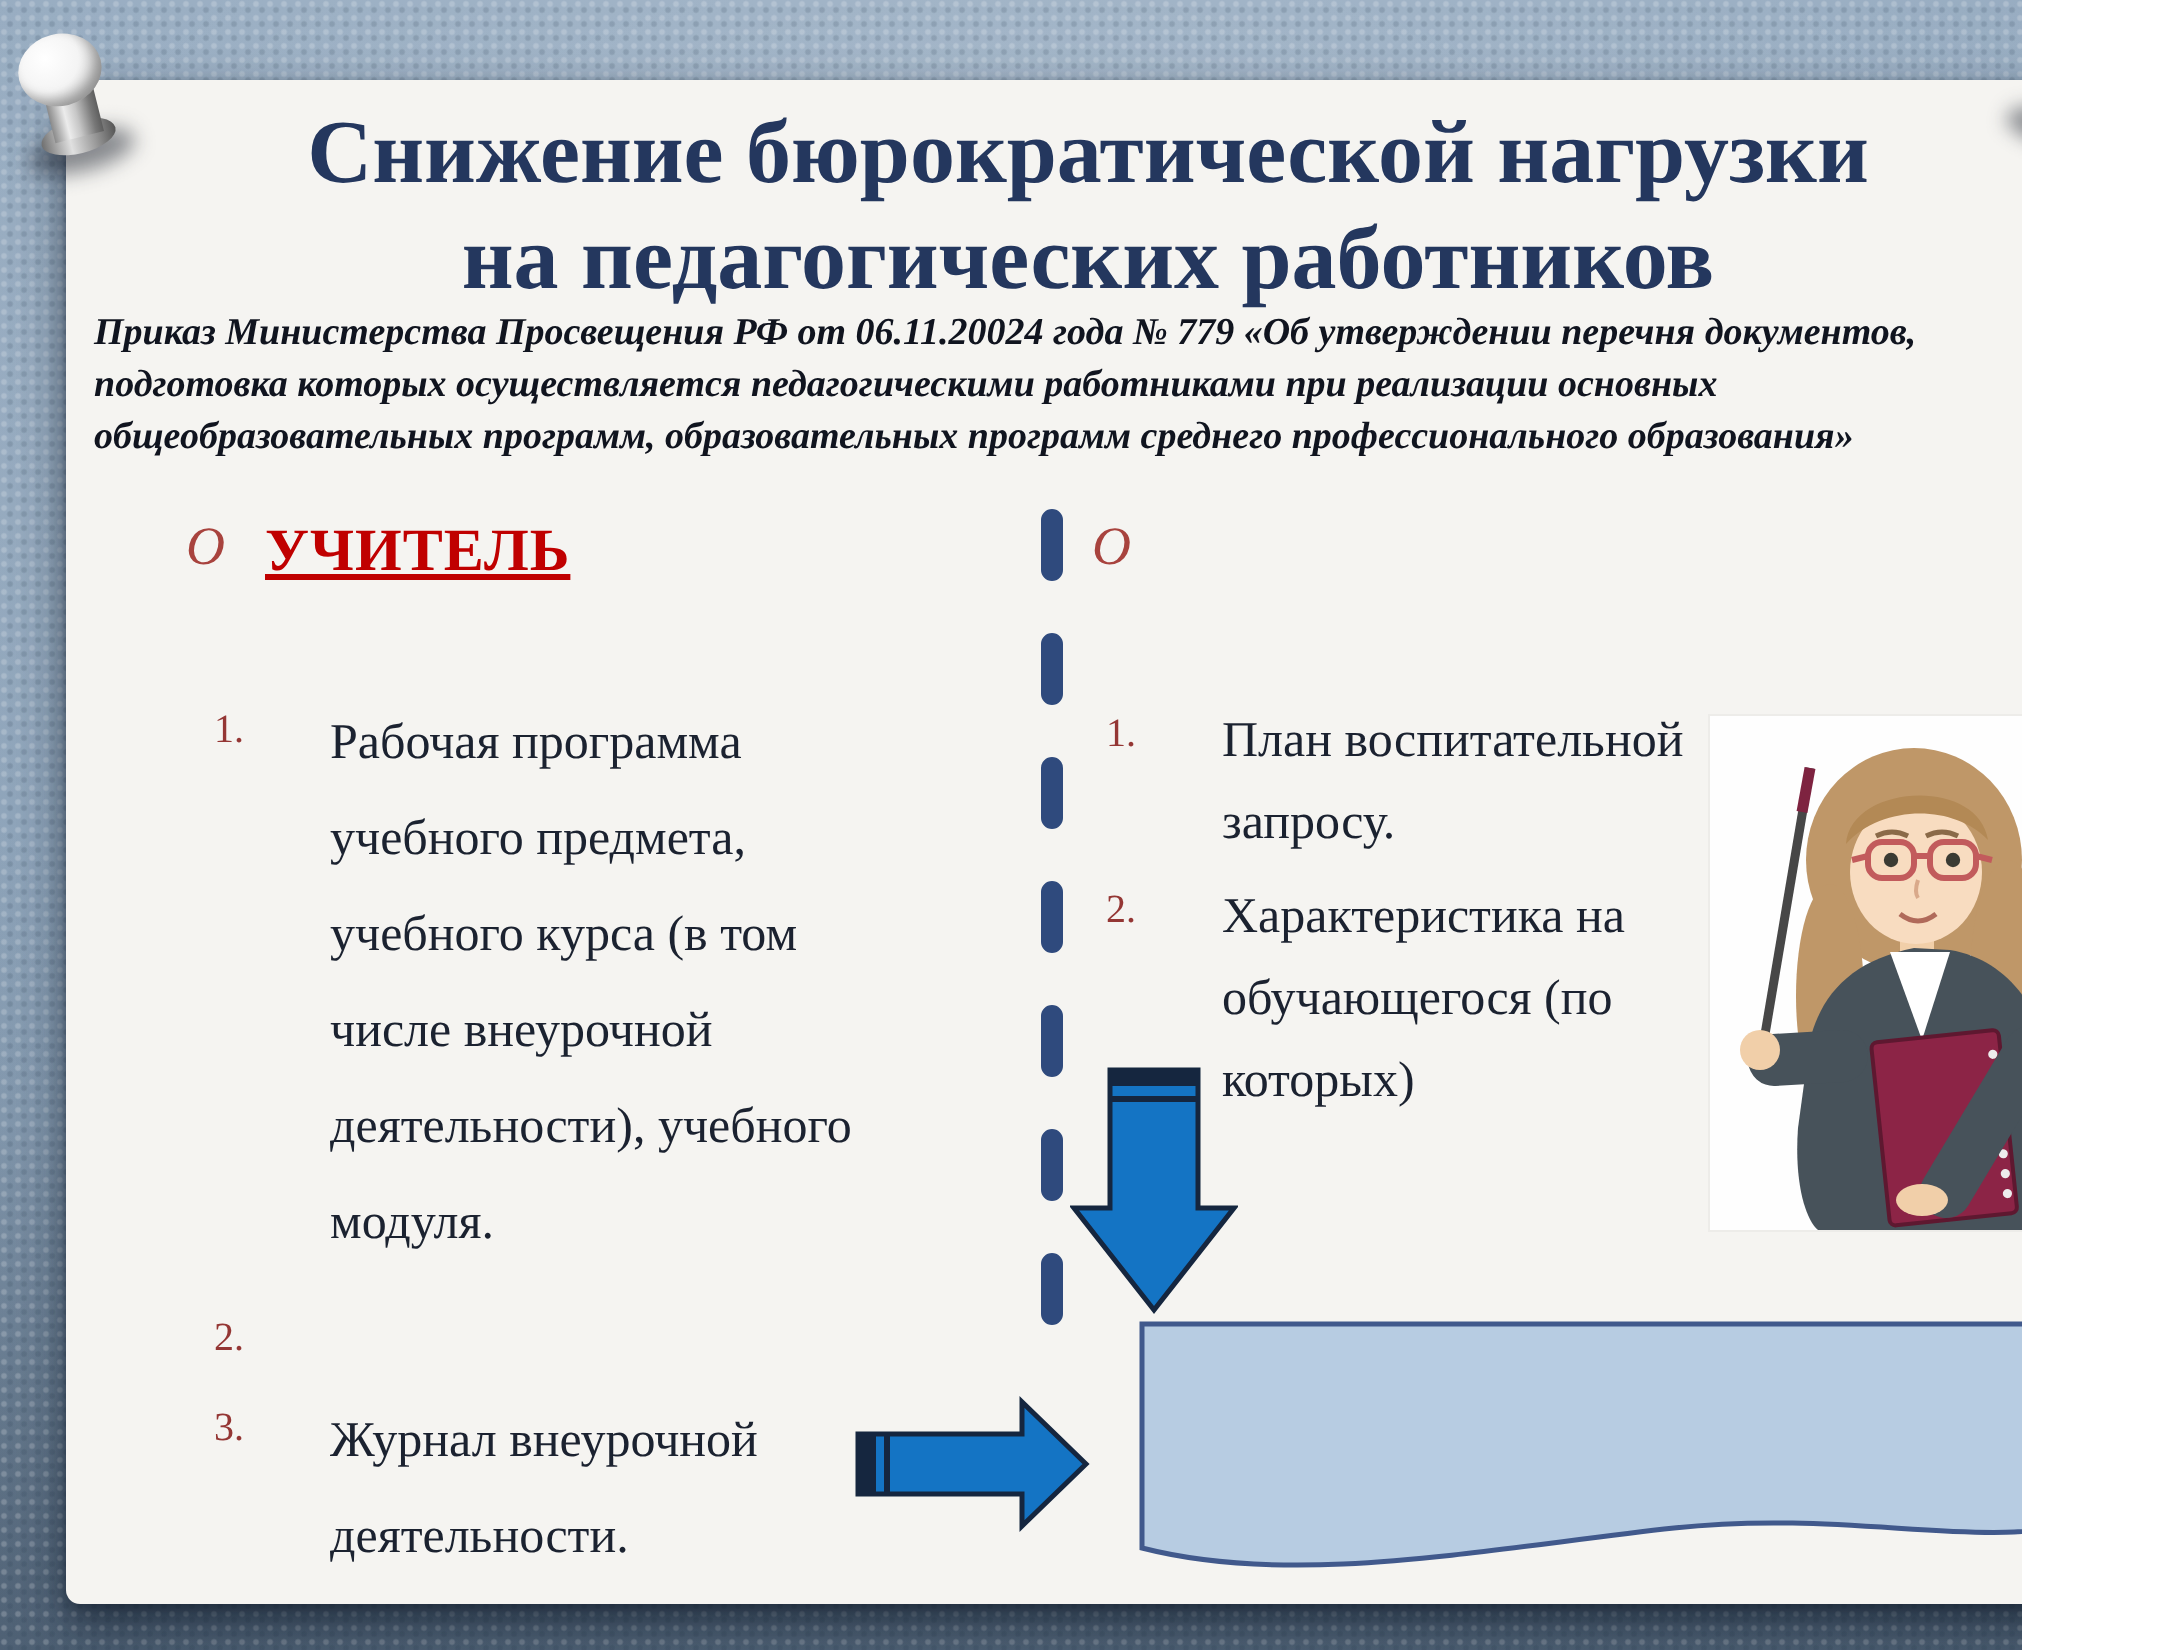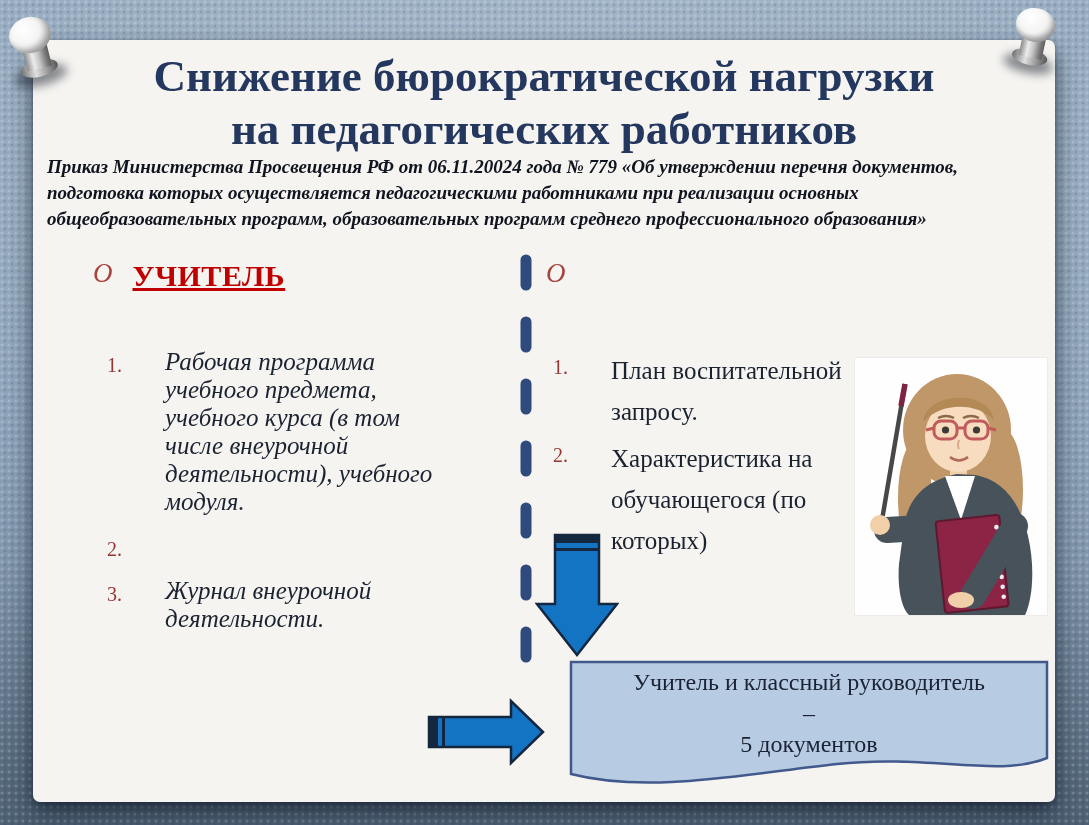--- a/index.html
+++ b/index.html
@@ -1,19 +1,19 @@
 <!DOCTYPE html>
 <html><head>
 <meta charset="utf-8">
 <style>
   html,body{margin:0;padding:0;}
   body{width:1089px;height:825px;overflow:hidden;font-family:"Liberation Serif",serif;}
 
   .stage{
-    position:relative;width:1089px;height:825px;overflow:hidden;
+    position:relative;width:1011px;height:825px;overflow:hidden;
     background-color:#8CA2B8;
     background-image:
       radial-gradient(circle at 2px 2px, rgba(255,255,255,.20) 1px, transparent 1.9px),
       radial-gradient(circle at 5px 5px, rgba(35,55,75,.16) 1px, transparent 1.9px),
       radial-gradient(ellipse 130% 95% at 50% 22%, rgba(255,255,255,.20) 0%, rgba(255,255,255,0) 48%, rgba(18,32,48,.34) 100%),
       linear-gradient(180deg,#97ACC1 0%,#8CA2B8 68%,#65798E 100%);
     background-size:7px 7px,7px 7px,100% 100%,100% 100%;
   }
 
   .slide{
@@ -48,21 +48,21 @@
   .doc-list{position:absolute;z-index:2;}
   .list-left{left:74px;top:308px;width:400px;}
   .list-right{left:520px;top:310px;width:318px;}
   .list-item{display:flex;}
   .list-left .list-item{margin-bottom:16px;}
   .list-right .list-item{margin-bottom:6px;}
   .item-num{
     width:58px;flex:0 0 58px;font-size:20px;color:#943634;padding-top:6px;
   }
   .item-text{flex:1;font-size:25px;color:#1B2230;}
-  .list-left .item-text{line-height:28px;font-style:italic;}
+  .list-left .item-text{line-height:48px;}
   .list-right .item-text{line-height:41px;}
 
   .divider{position:absolute;left:486px;top:206px;z-index:1;}
 
   .teacher-box{
     position:absolute;left:822px;top:318px;width:192px;height:257px;z-index:1;
     background:#FEFEFE;box-shadow:0 0 0 1px rgba(0,0,0,.03);
   }
 
   .arrow{position:absolute;z-index:3;}
@@ -222,25 +222,20 @@
         <polygon points="3,19 85,19 85,3 117,34 85,65 85,49 3,49" fill="#1474C4" stroke="#15263F" stroke-width="2.5" stroke-linejoin="miter"></polygon>
         <rect x="3" y="19" width="9" height="30" fill="#15263F"></rect>
         <rect x="16" y="20" width="3" height="28" fill="#15263F"></rect>
       </svg>
     </div>
 
     <div class="summary">
       <svg width="480" height="132" viewBox="0 0 480 132" aria-hidden="true">
         <path d="M2,2 L478,2 L478,98 C430,118 360,94 268,104 C176,114 80,134 2,114 Z" fill="#B7CCE2" stroke="#41598C" stroke-width="2.5"></path>
       </svg>
-      <div class="summary-text">
-        <div>Учитель и классный руководитель</div>
-        <div>–</div>
-        <div>5 документов</div>
-      </div>
     </div>
 
   </div>
 
   <div class="pin pin-left">
     <div class="pin-shadow"></div>
     <div class="pin-base"></div>
     <div class="pin-neck"></div>
     <div class="pin-head"></div>
   </div>

